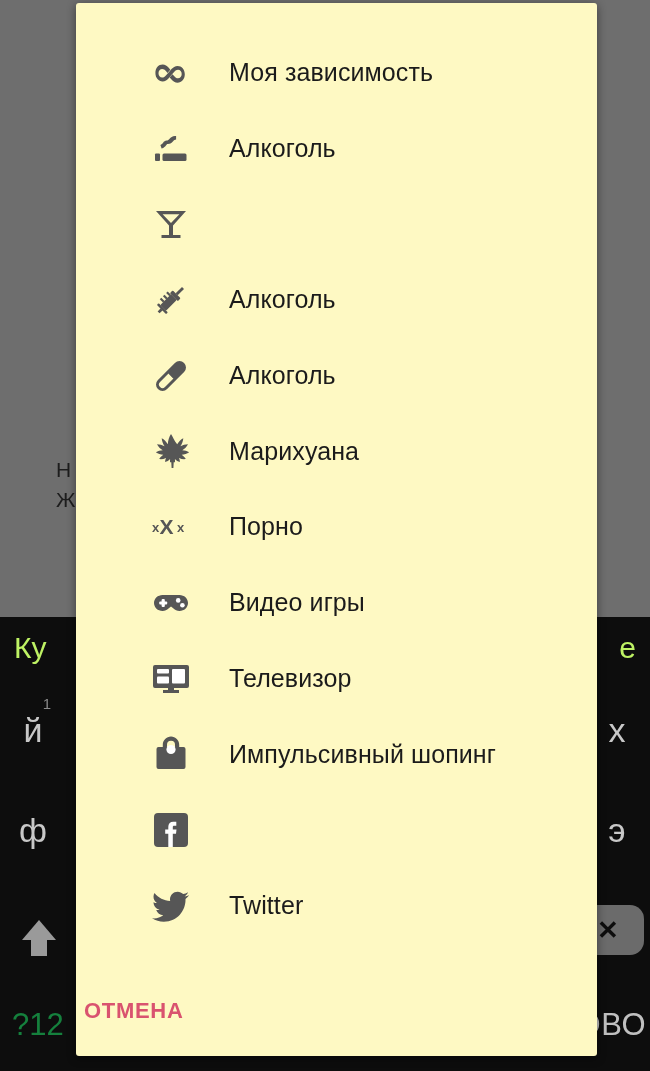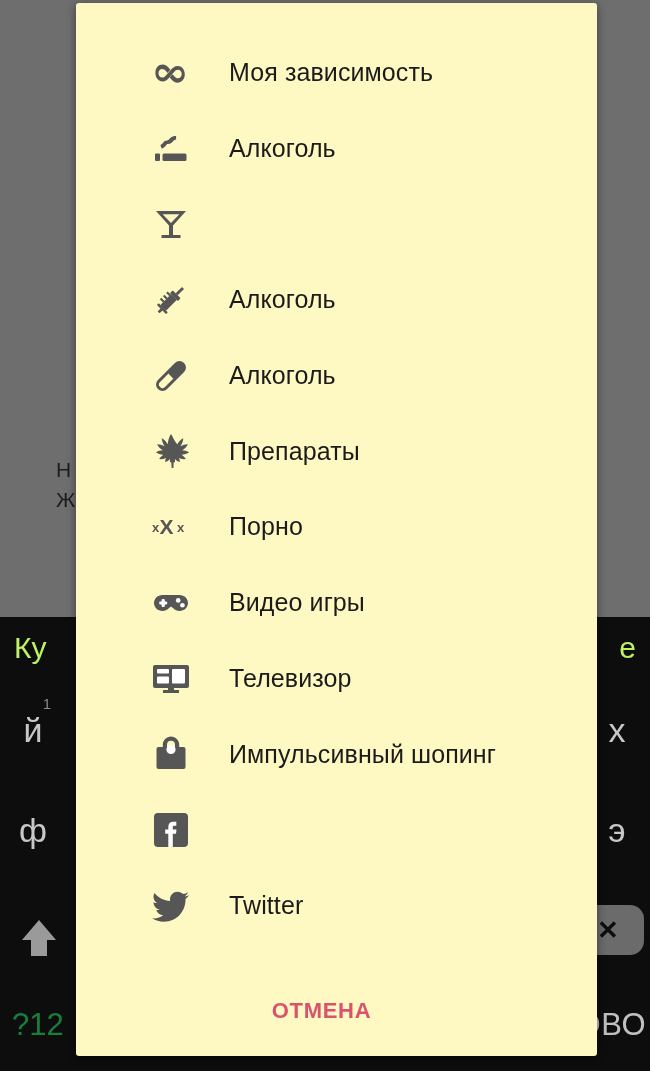--- a/index.html
+++ b/index.html
@@ -190,21 +190,21 @@
     letter-spacing: .1px;
     white-space: nowrap;
   }
 
   .dialog-actions {
     position: absolute;
     right: 0;
     bottom: 22px;
     width: 100%;
     display: flex;
-    justify-content: center;
+    justify-content: flex-start;
     padding-right: 30px;
     box-sizing: border-box;
   }
   .cancel-button {
     background: none;
     border: none;
     font-family: inherit;
     font-size: 22px;
     font-weight: bold;
     letter-spacing: .7px;
@@ -327,21 +327,21 @@
       </span>
       <span class="item-label">Алкоголь</span>
     </div>
 
     <div class="list-item">
       <span class="item-icon">
         <svg width="40" height="40" viewBox="0 0 40 40" fill="currentColor">
           <path d="M20 3c-1.9 2.8-3 6.4-3.2 10.2-1.5-2.6-3.6-4.7-6.1-6 .3 2.9 1.3 5.7 2.9 8.1-2.3-1.3-4.9-2-7.6-2 1.3 2.5 3.3 4.6 5.7 6-2.4.1-4.8.8-6.9 2 2.2 1.5 4.8 2.3 7.5 2.4-1.7 1.1-3.1 2.6-4.1 4.4 2.3.3 4.7-.1 6.8-1.1-.6 1.3-.9 2.7-.9 4.1 1.9-.5 3.7-1.6 5-3.1-.2 1.1-.2 2.2 0 3.3h1.2l.3 5.7h1.8l.3-5.7h1.2c.2-1.1.2-2.2 0-3.3 1.3 1.5 3.1 2.6 5 3.1 0-1.4-.3-2.8-.9-4.1 2.1 1 4.5 1.4 6.8 1.1-1-1.8-2.4-3.3-4.1-4.4 2.7-.1 5.3-.9 7.5-2.4-2.1-1.2-4.5-1.9-6.9-2 2.4-1.4 4.4-3.5 5.7-6-2.7 0-5.3.7-7.6 2 1.6-2.4 2.6-5.2 2.9-8.1-2.5 1.3-4.6 3.4-6.1 6C23 9.4 21.9 5.8 20 3z"></path>
         </svg>
       </span>
-      <span class="item-label">Препараты</span>
+      <span class="item-label">Марихуана</span>
     </div>
 
     <div class="list-item">
       <span class="item-icon">
         <svg width="40" height="40" viewBox="0 0 40 40" fill="currentColor">
           <text x="1" y="25" font-family="Liberation Sans, sans-serif" font-size="13" font-weight="bold">x</text>
           <text x="8.5" y="26.5" font-family="Liberation Sans, sans-serif" font-size="21" font-weight="bold">X</text>
           <text x="26" y="25" font-family="Liberation Sans, sans-serif" font-size="13" font-weight="bold">x</text>
         </svg>
       </span>

